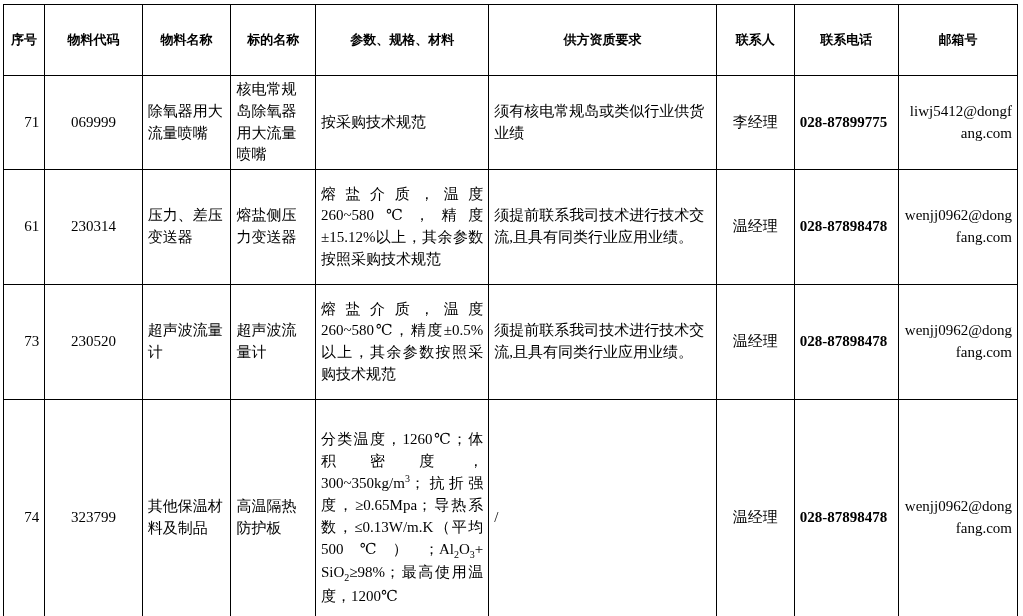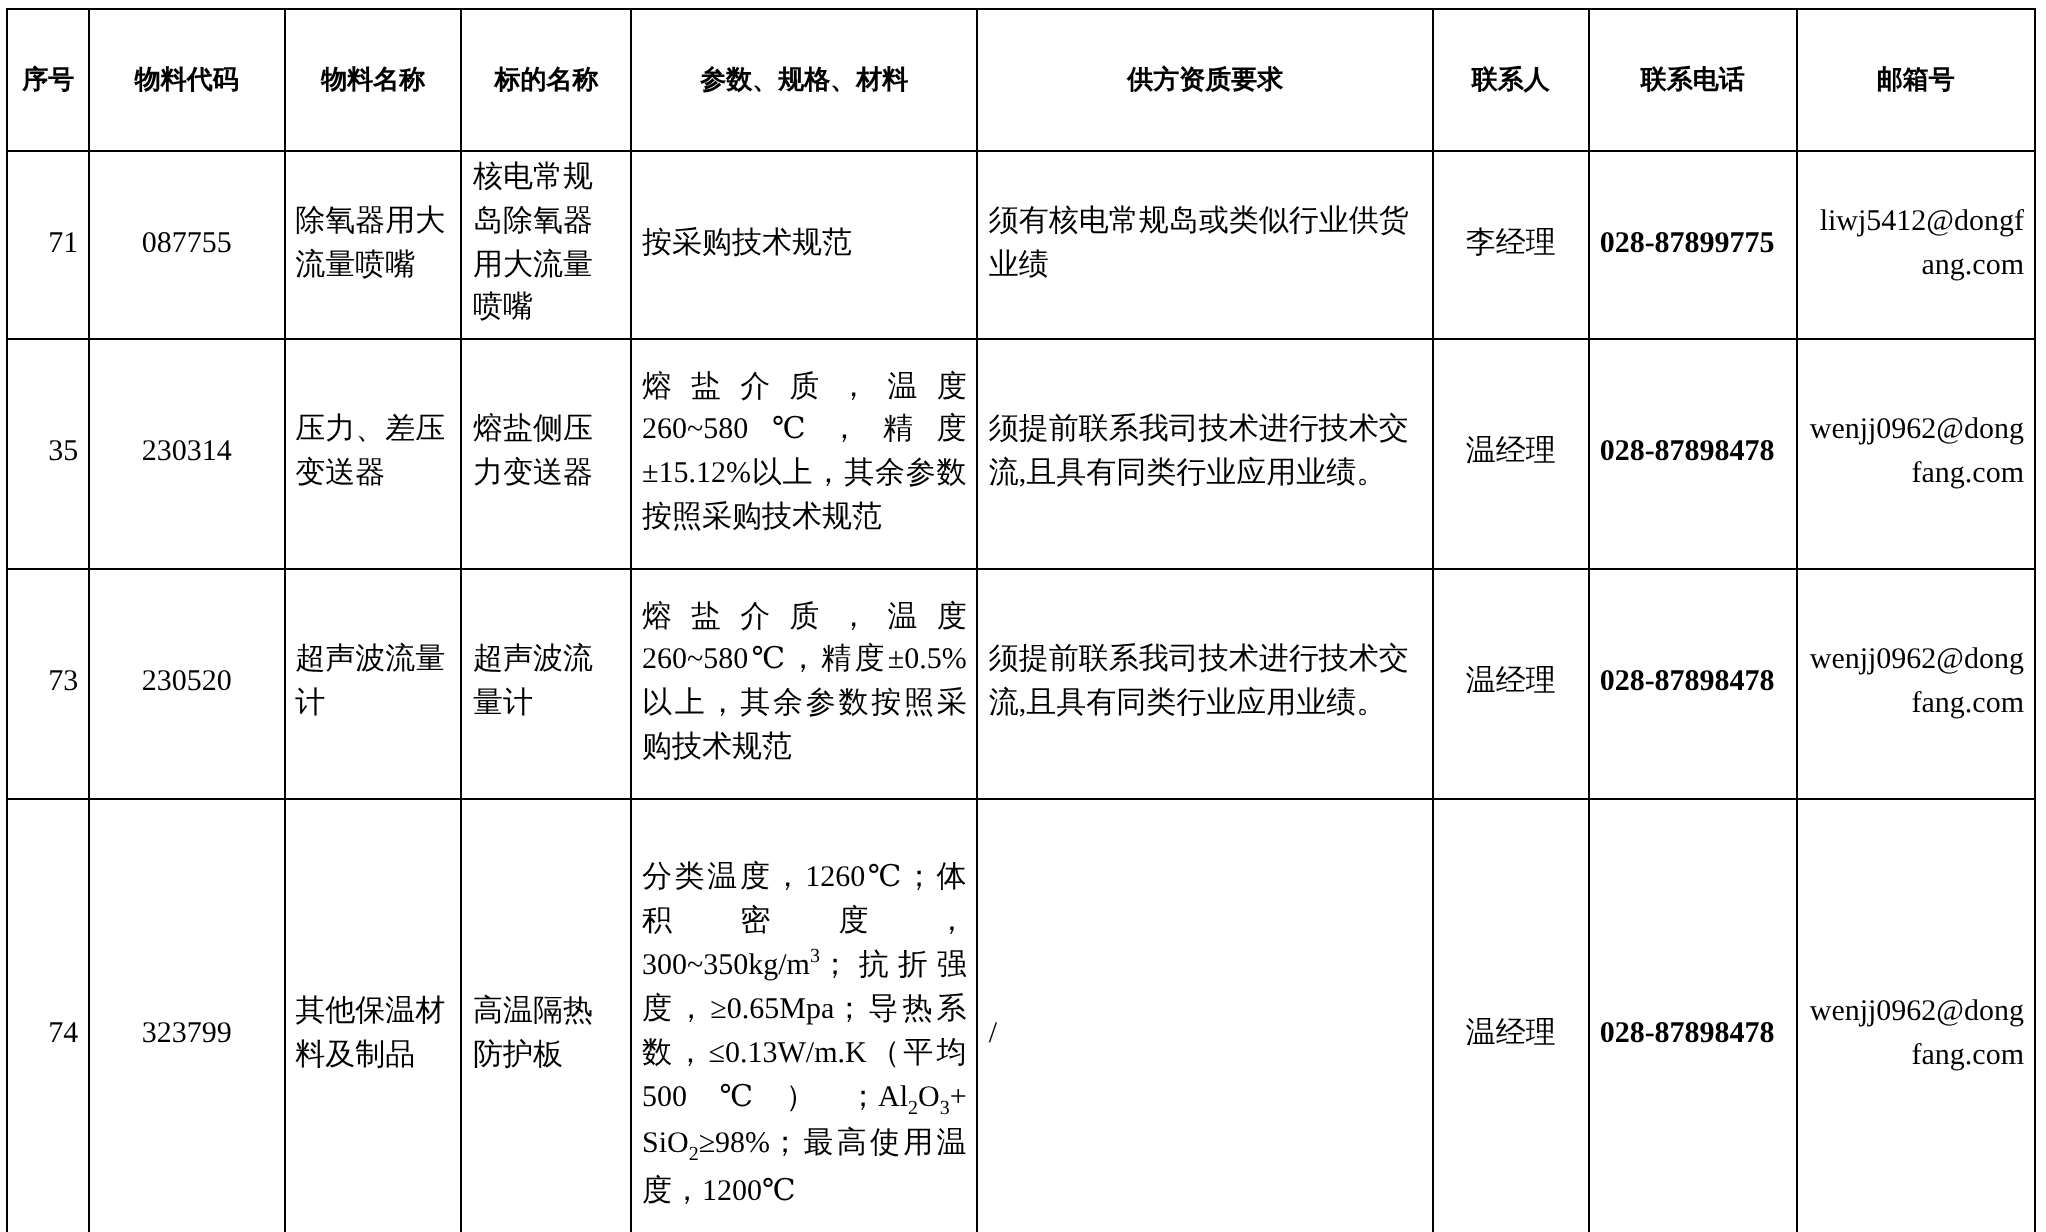--- a/index.html
+++ b/index.html
@@ -106,31 +106,31 @@
         <th>参数、规格、材料</th>
         <th>供方资质要求</th>
         <th>联系人</th>
         <th>联系电话</th>
         <th>邮箱号</th>
       </tr>
     </thead>
     <tbody>
       <tr class="row-71">
         <td class="cell-no">71</td>
-        <td class="cell-code">087755</td>
+        <td class="cell-code">069999</td>
         <td class="cell-name">除氧器用大流量喷嘴</td>
         <td class="cell-target">核电常规岛除氧器用大流量喷嘴</td>
         <td class="cell-param">按采购技术规范</td>
         <td class="cell-qual">须有核电常规岛或类似行业供货业绩</td>
         <td class="cell-contact">李经理</td>
         <td class="cell-phone">028-87899775</td>
         <td class="cell-mail">liwj5412@dongfang.com</td>
       </tr>
       <tr class="row-72">
-        <td class="cell-no">35</td>
+        <td class="cell-no">61</td>
         <td class="cell-code">230314</td>
         <td class="cell-name">压力、差压变送器</td>
         <td class="cell-target">熔盐侧压力变送器</td>
         <td class="cell-param">熔盐介质，温度260~580℃，精度±15.12%以上，其余参数按照采购技术规范</td>
         <td class="cell-qual">须提前联系我司技术进行技术交流,且具有同类行业应用业绩。</td>
         <td class="cell-contact">温经理</td>
         <td class="cell-phone">028-87898478</td>
         <td class="cell-mail">wenjj0962@dongfang.com</td>
       </tr>
       <tr class="row-73">

